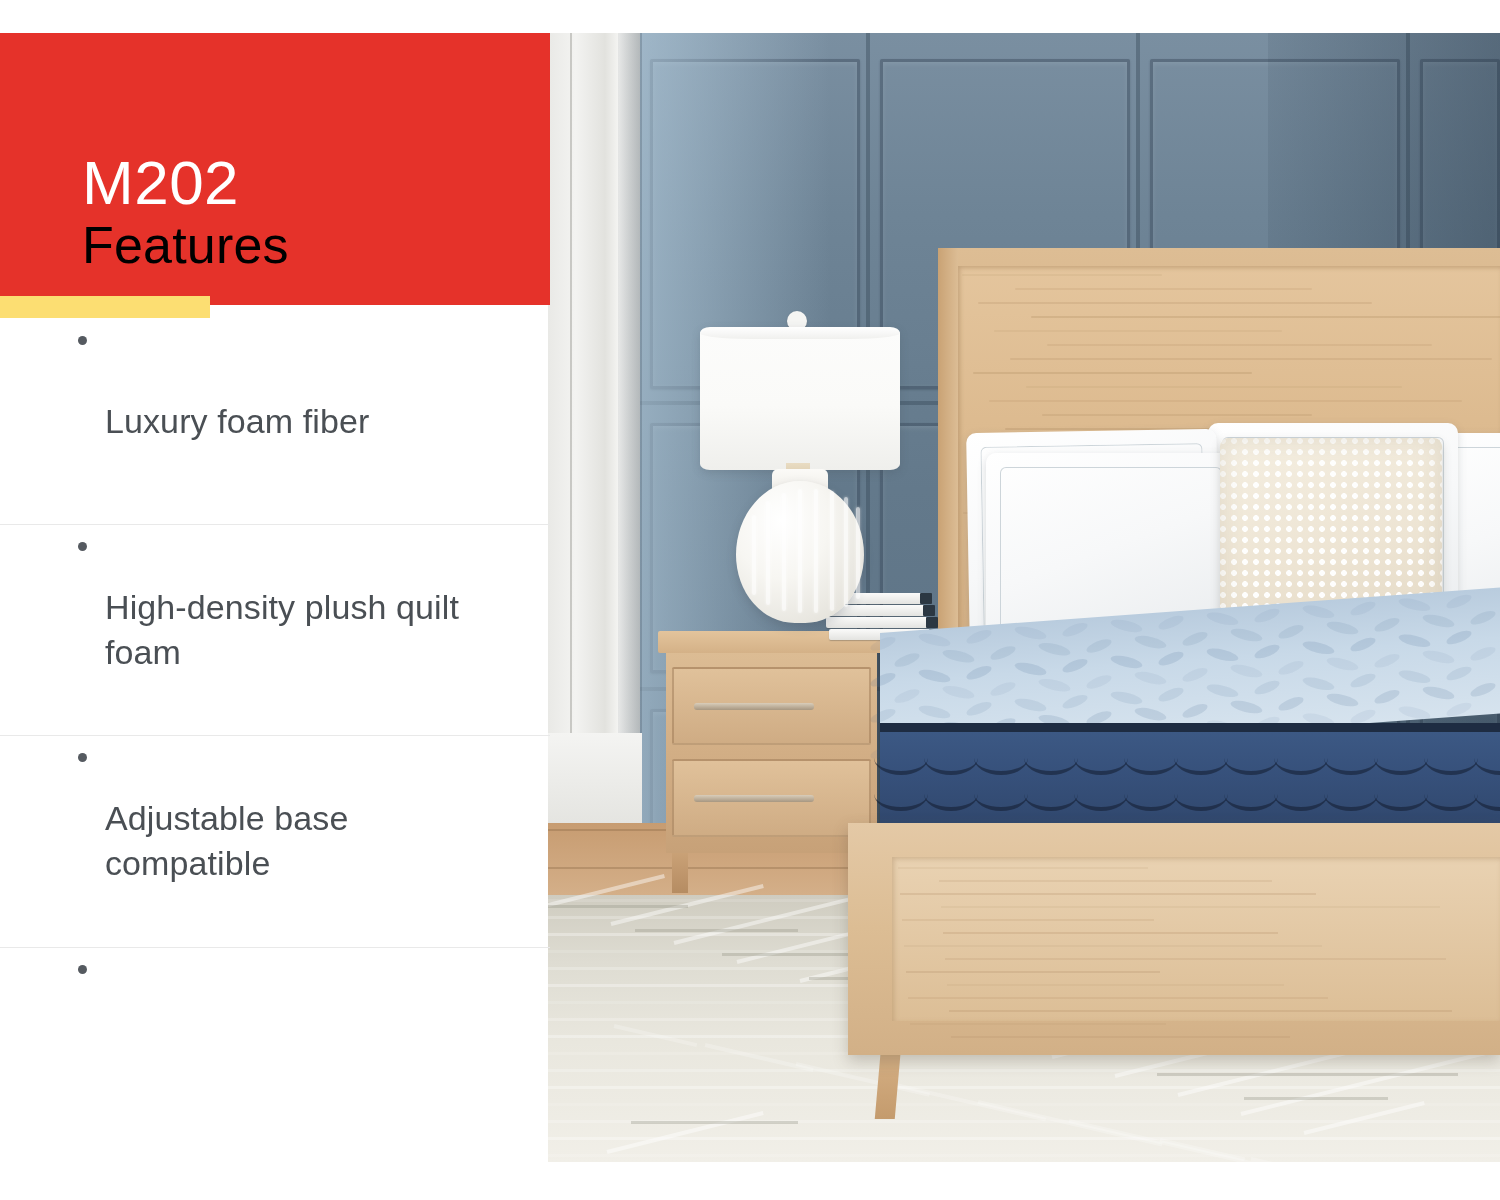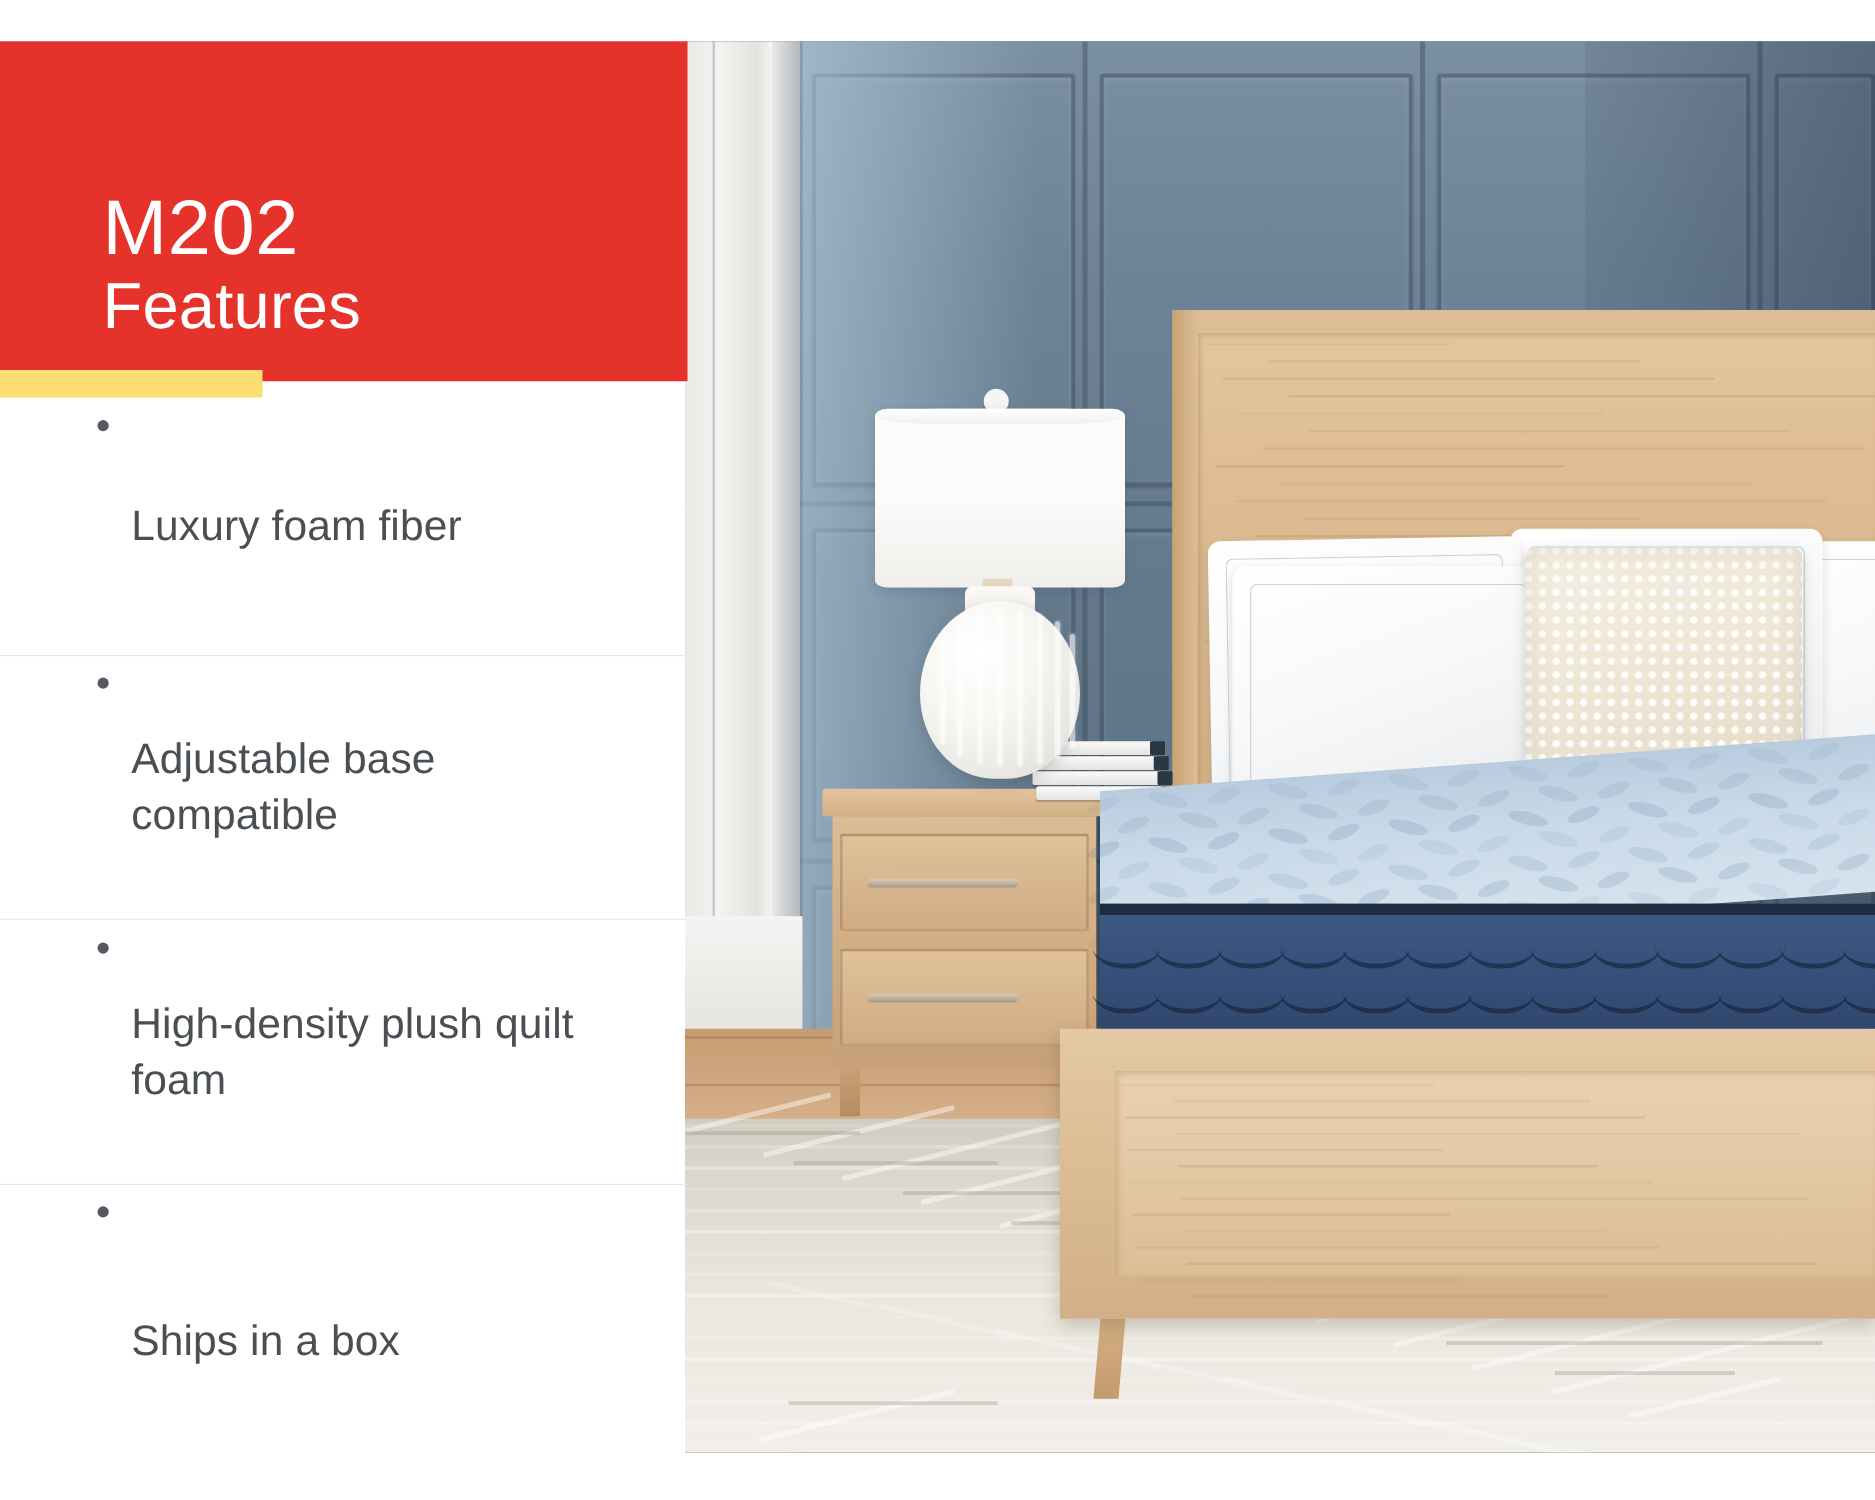--- a/index.html
+++ b/index.html
@@ -24,21 +24,21 @@
     background:#E5322A;
   }
   .title-block{
     position:absolute; left:82px; top:118px; width:440px;
   }
   .title-model{
     font-size:62px; line-height:64px; color:#ffffff;
     font-weight:300; letter-spacing:0.5px;
   }
   .title-sub{
-    font-size:52px; line-height:60px; color:#ffffff;
+    font-size:52px; line-height:60px; color:#000000;
     font-weight:400; letter-spacing:0.2px;
   }
   .yellow-bar{
     position:absolute; left:0; top:296px; width:210px; height:22px;
     background:#FCDE72;
   }
 
   
   .feature-list{
     position:absolute; left:0; top:318px; width:550px; height:882px;
@@ -699,30 +699,29 @@
 
       <div class="divider d0"></div>
       <div class="divider d1"></div>
       <div class="divider d2"></div>
 
       <div class="feature-row r0">
         <span class="bullet"></span>
         <span class="feature-text">Luxury foam fiber</span>
       </div>
 
+      <div class="feature-row r1">
+        <span class="bullet"></span>
+        <span class="feature-text">High-density plush quilt foam</span>
+      </div>
+
       <div class="feature-row r2">
         <span class="bullet"></span>
         <span class="feature-text">Adjustable base compatible</span>
       </div>
 
-      <div class="feature-row r1">
-        <span class="bullet"></span>
-        <span class="feature-text">High-density plush quilt foam</span>
-      </div>
-
       <div class="feature-row r3">
         <span class="bullet"></span>
-        <span class="feature-text">Ships in a box</span>
       </div>
 
     </div>
   </div>
 </div>
 
 </body></html>

